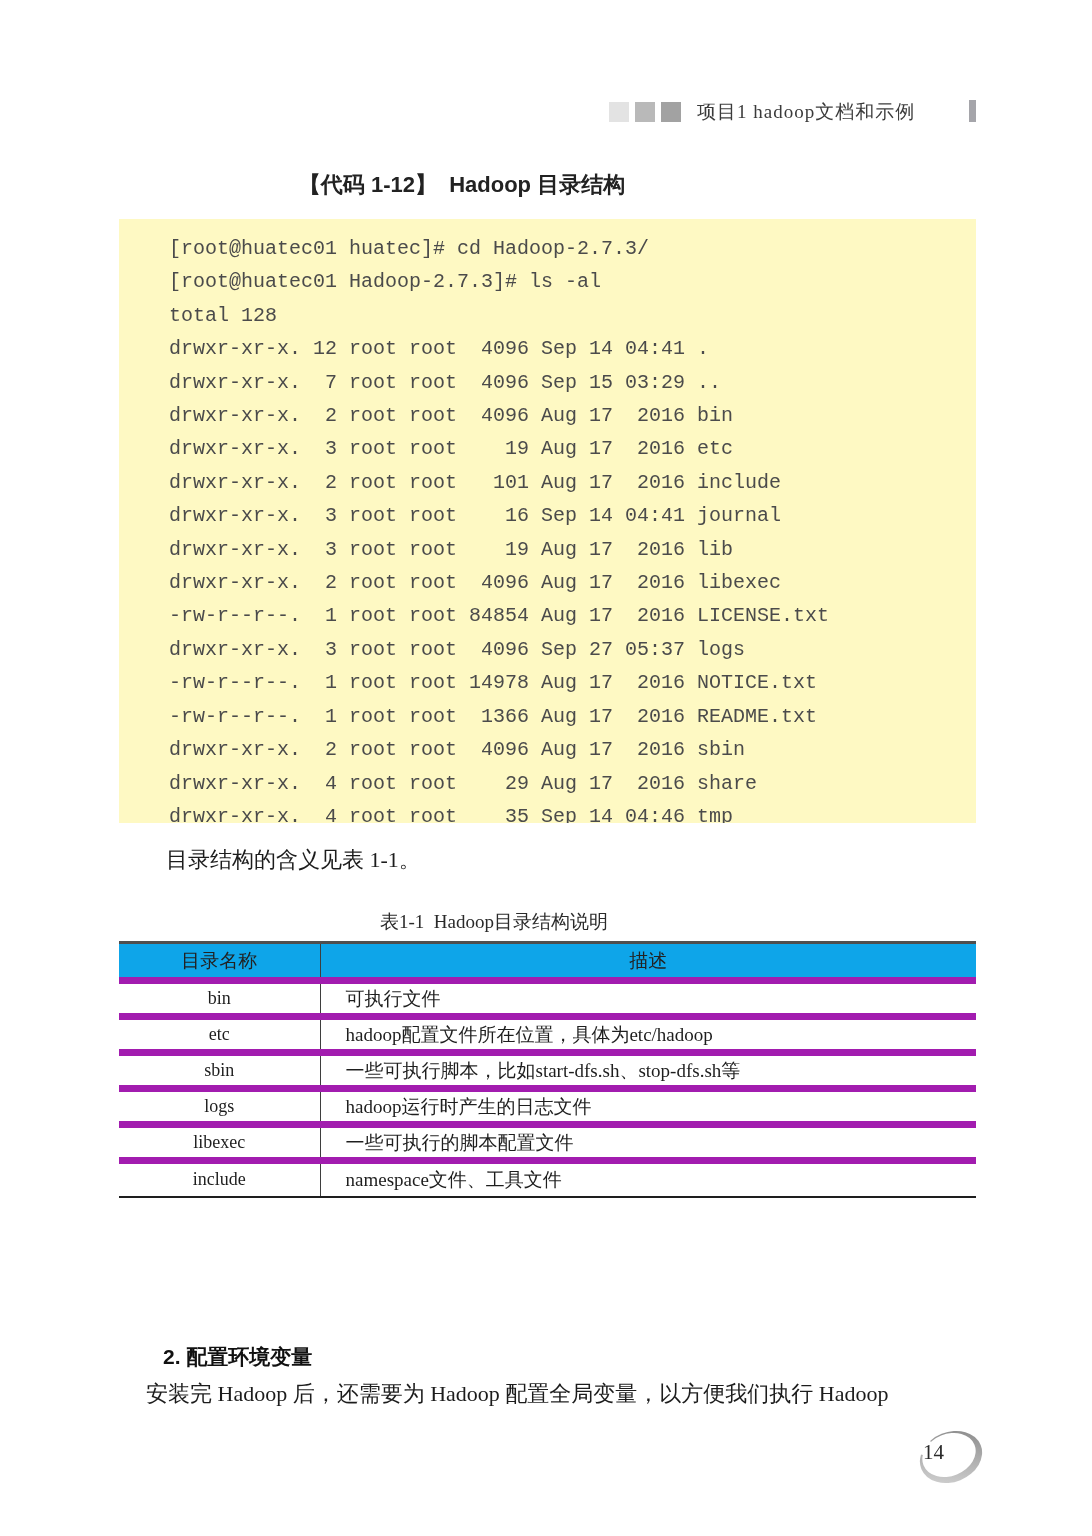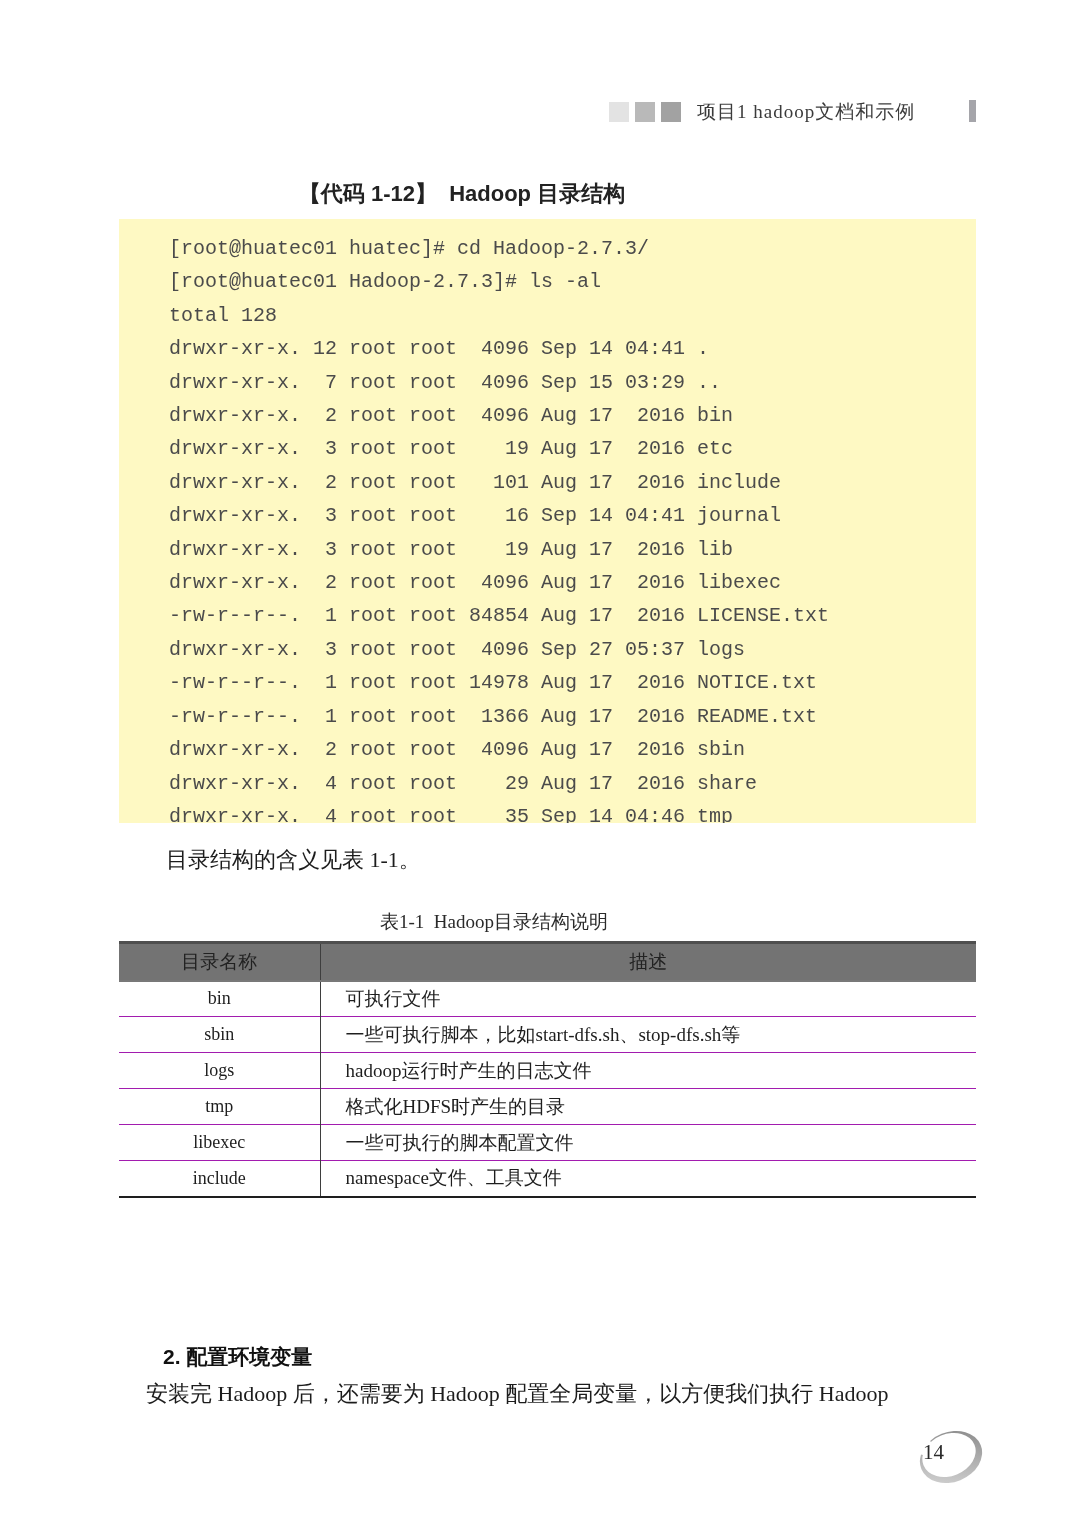--- a/index.html
+++ b/index.html
@@ -16,21 +16,21 @@
   .sq1 { left: 609px; }
   .sq2 { left: 635px; }
   .sq3 { left: 661px; }
   .hdr-title {
     position: absolute; top: 99px; left: 697px;
     font-size: 19px; color: #3b3b3b; letter-spacing: 1px; white-space: pre;
   }
   .hdr-bar { position: absolute; top: 100px; left: 969px; width: 7px; height: 22px; }
 
   .code-title {
-    position: absolute; top: 179px; left: 0; width: 924px;
+    position: absolute; top: 170px; left: 0; width: 924px;
     text-align: center;
     font-family: "Liberation Sans", "DejaVu Sans", sans-serif;
     font-weight: bold; font-size: 22px; color: #222222; white-space: pre;
   }
 
   .terminal {
     position: absolute; top: 219px; left: 119px; width: 857px; height: 604px;
     padding: 13px 0 0 50px;
     font-family: "Liberation Mono", "DejaVu Sans Mono", monospace;
     font-size: 20px; line-height: 33.4px; color: #4b4b4b;
@@ -47,27 +47,27 @@
     text-align: center; font-size: 19px; color: #2a2a2a; white-space: pre;
   }
 
   table.dir {
     position: absolute; top: 941px; left: 119px; width: 857px;
     border-collapse: collapse; table-layout: fixed;
     border-top: 3px solid #4f4f4f;
     border-bottom: 2px solid #1e1e1e;
   }
   table.dir th {
-    height: 38px; background: #737373; font-weight: normal;
+    height: 38px; background: #0ea5e9; font-weight: normal;
     font-size: 19px; color: #222222;
     border-bottom: 2px solid #787878;
   }
   table.dir td {
     height: 36px; font-size: 19px; color: #1e1e1e;
-    border-top: 1px solid #a21caf;
+    border-top: 7px solid #a21caf;
   }
   table.dir th:first-child, table.dir td.col-name {
     width: 201px; border-right: 1px solid #3e3e3e; text-align: center;
   }
   table.dir td.col-name { font-size: 18px; }
   table.dir td.col-desc { padding-left: 25px; }
 
   .sec-heading {
     position: absolute; top: 1343px; left: 163px;
     font-family: "Liberation Sans", "DejaVu Sans", sans-serif;
@@ -128,30 +128,30 @@
         <th>目录名称</th>
         <th>描述</th>
       </tr>
     </thead>
     <tbody>
         <tr>
           <td class="col-name">bin</td>
           <td class="col-desc">可执行文件</td>
         </tr>
         <tr>
+          <td class="col-name">etc</td>
+          <td class="col-desc">hadoop配置文件所在位置，具体为etc/hadoop</td>
+        </tr>
+        <tr>
           <td class="col-name">sbin</td>
           <td class="col-desc">一些可执行脚本，比如start-dfs.sh、stop-dfs.sh等</td>
         </tr>
         <tr>
           <td class="col-name">logs</td>
           <td class="col-desc">hadoop运行时产生的日志文件</td>
-        </tr>
-        <tr>
-          <td class="col-name">tmp</td>
-          <td class="col-desc">格式化HDFS时产生的目录</td>
         </tr>
         <tr>
           <td class="col-name">libexec</td>
           <td class="col-desc">一些可执行的脚本配置文件</td>
         </tr>
         <tr>
           <td class="col-name">include</td>
           <td class="col-desc">namespace文件、工具文件</td>
         </tr>
       </tbody>

